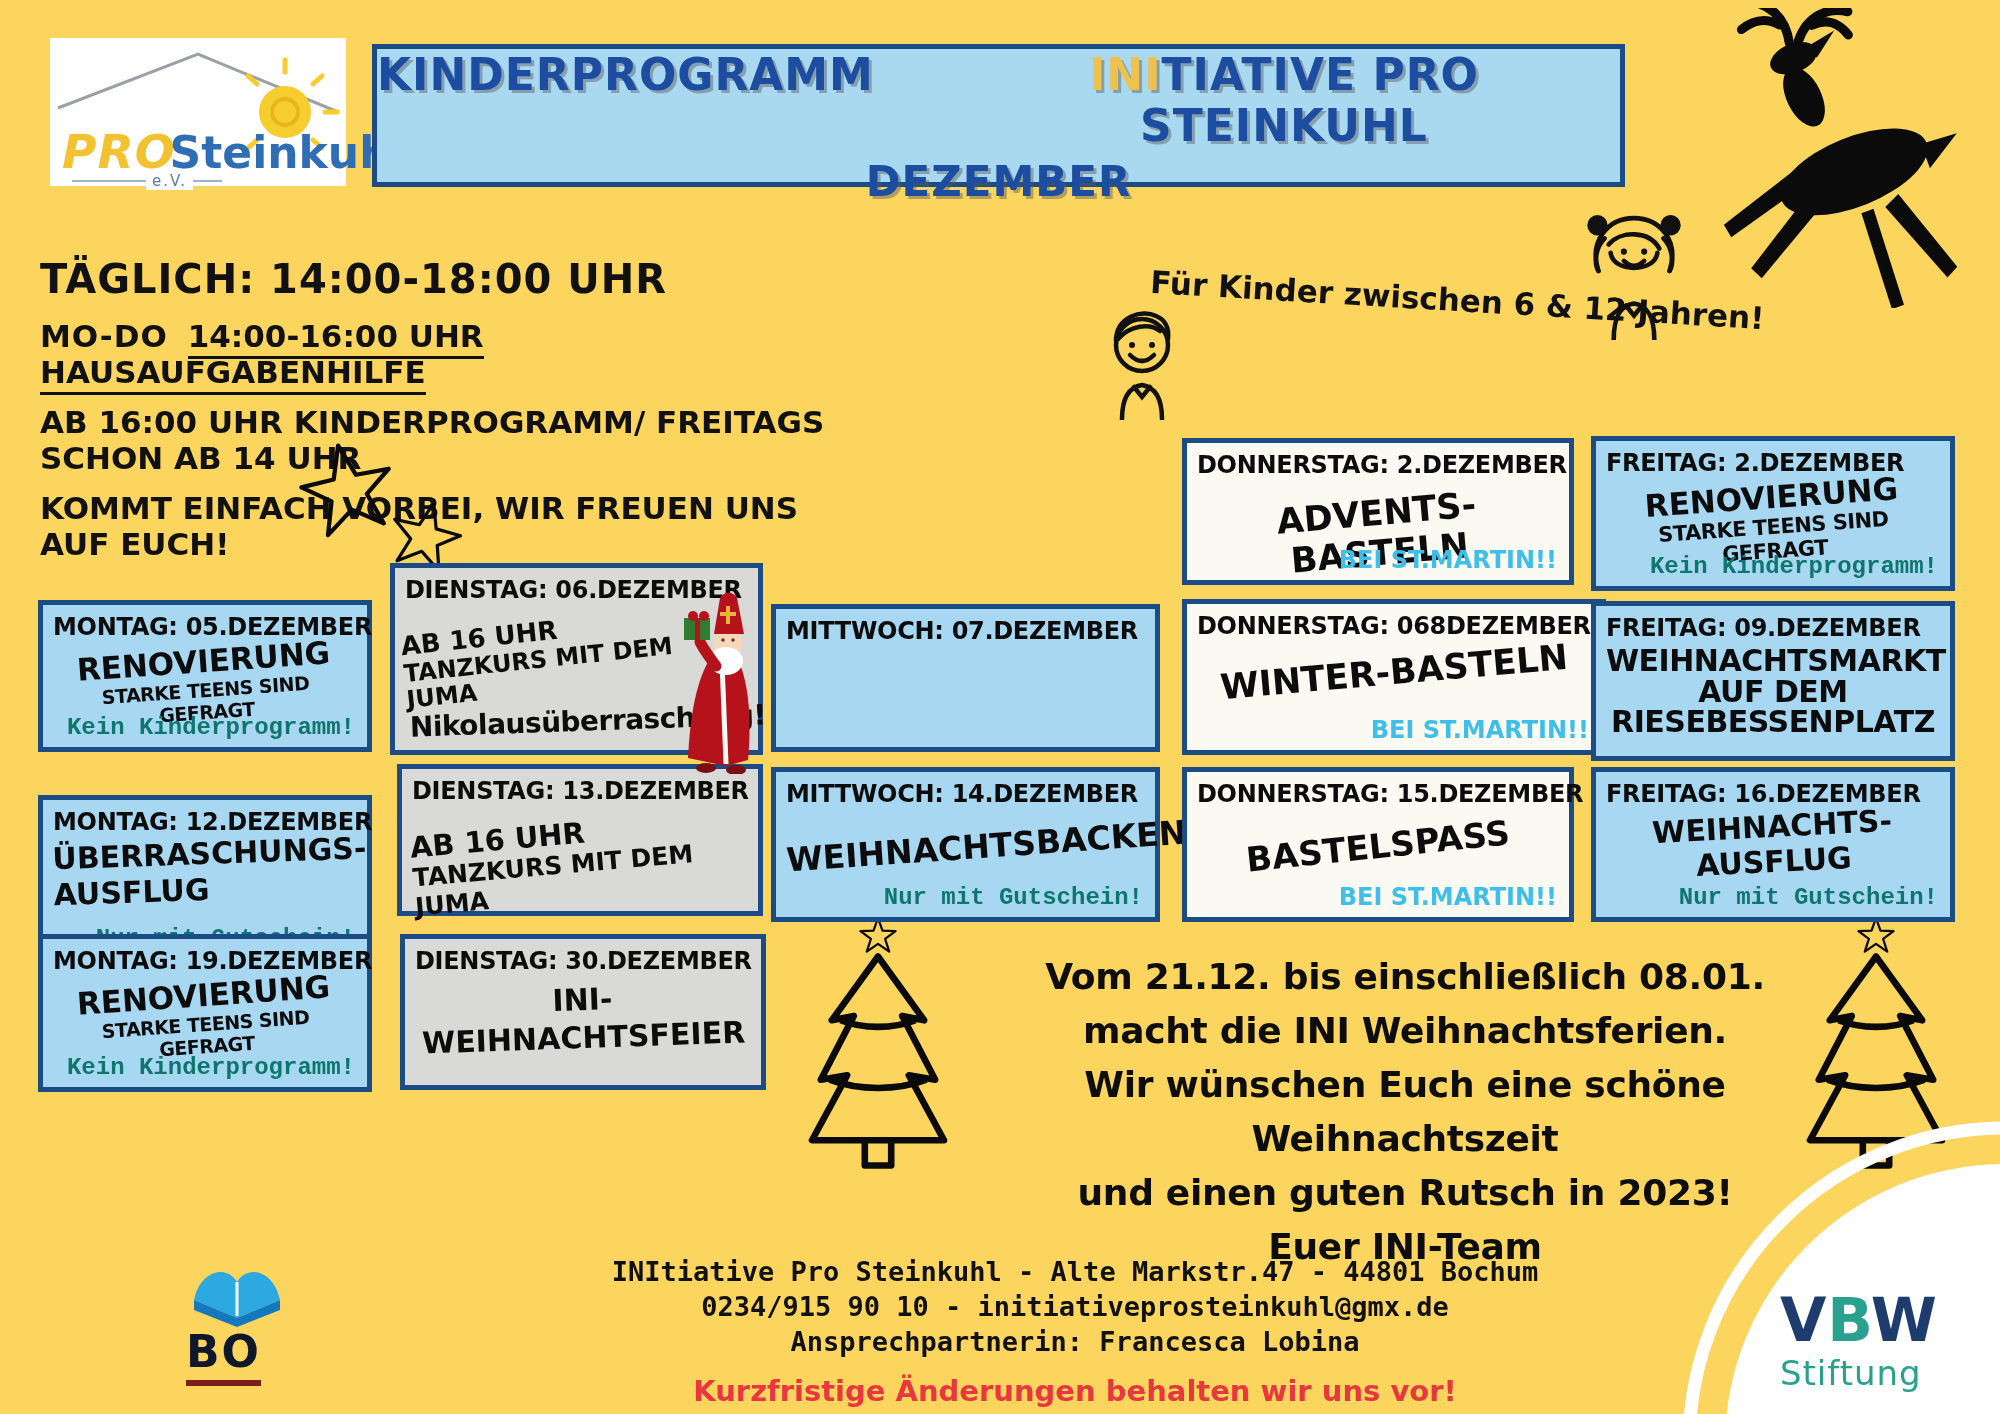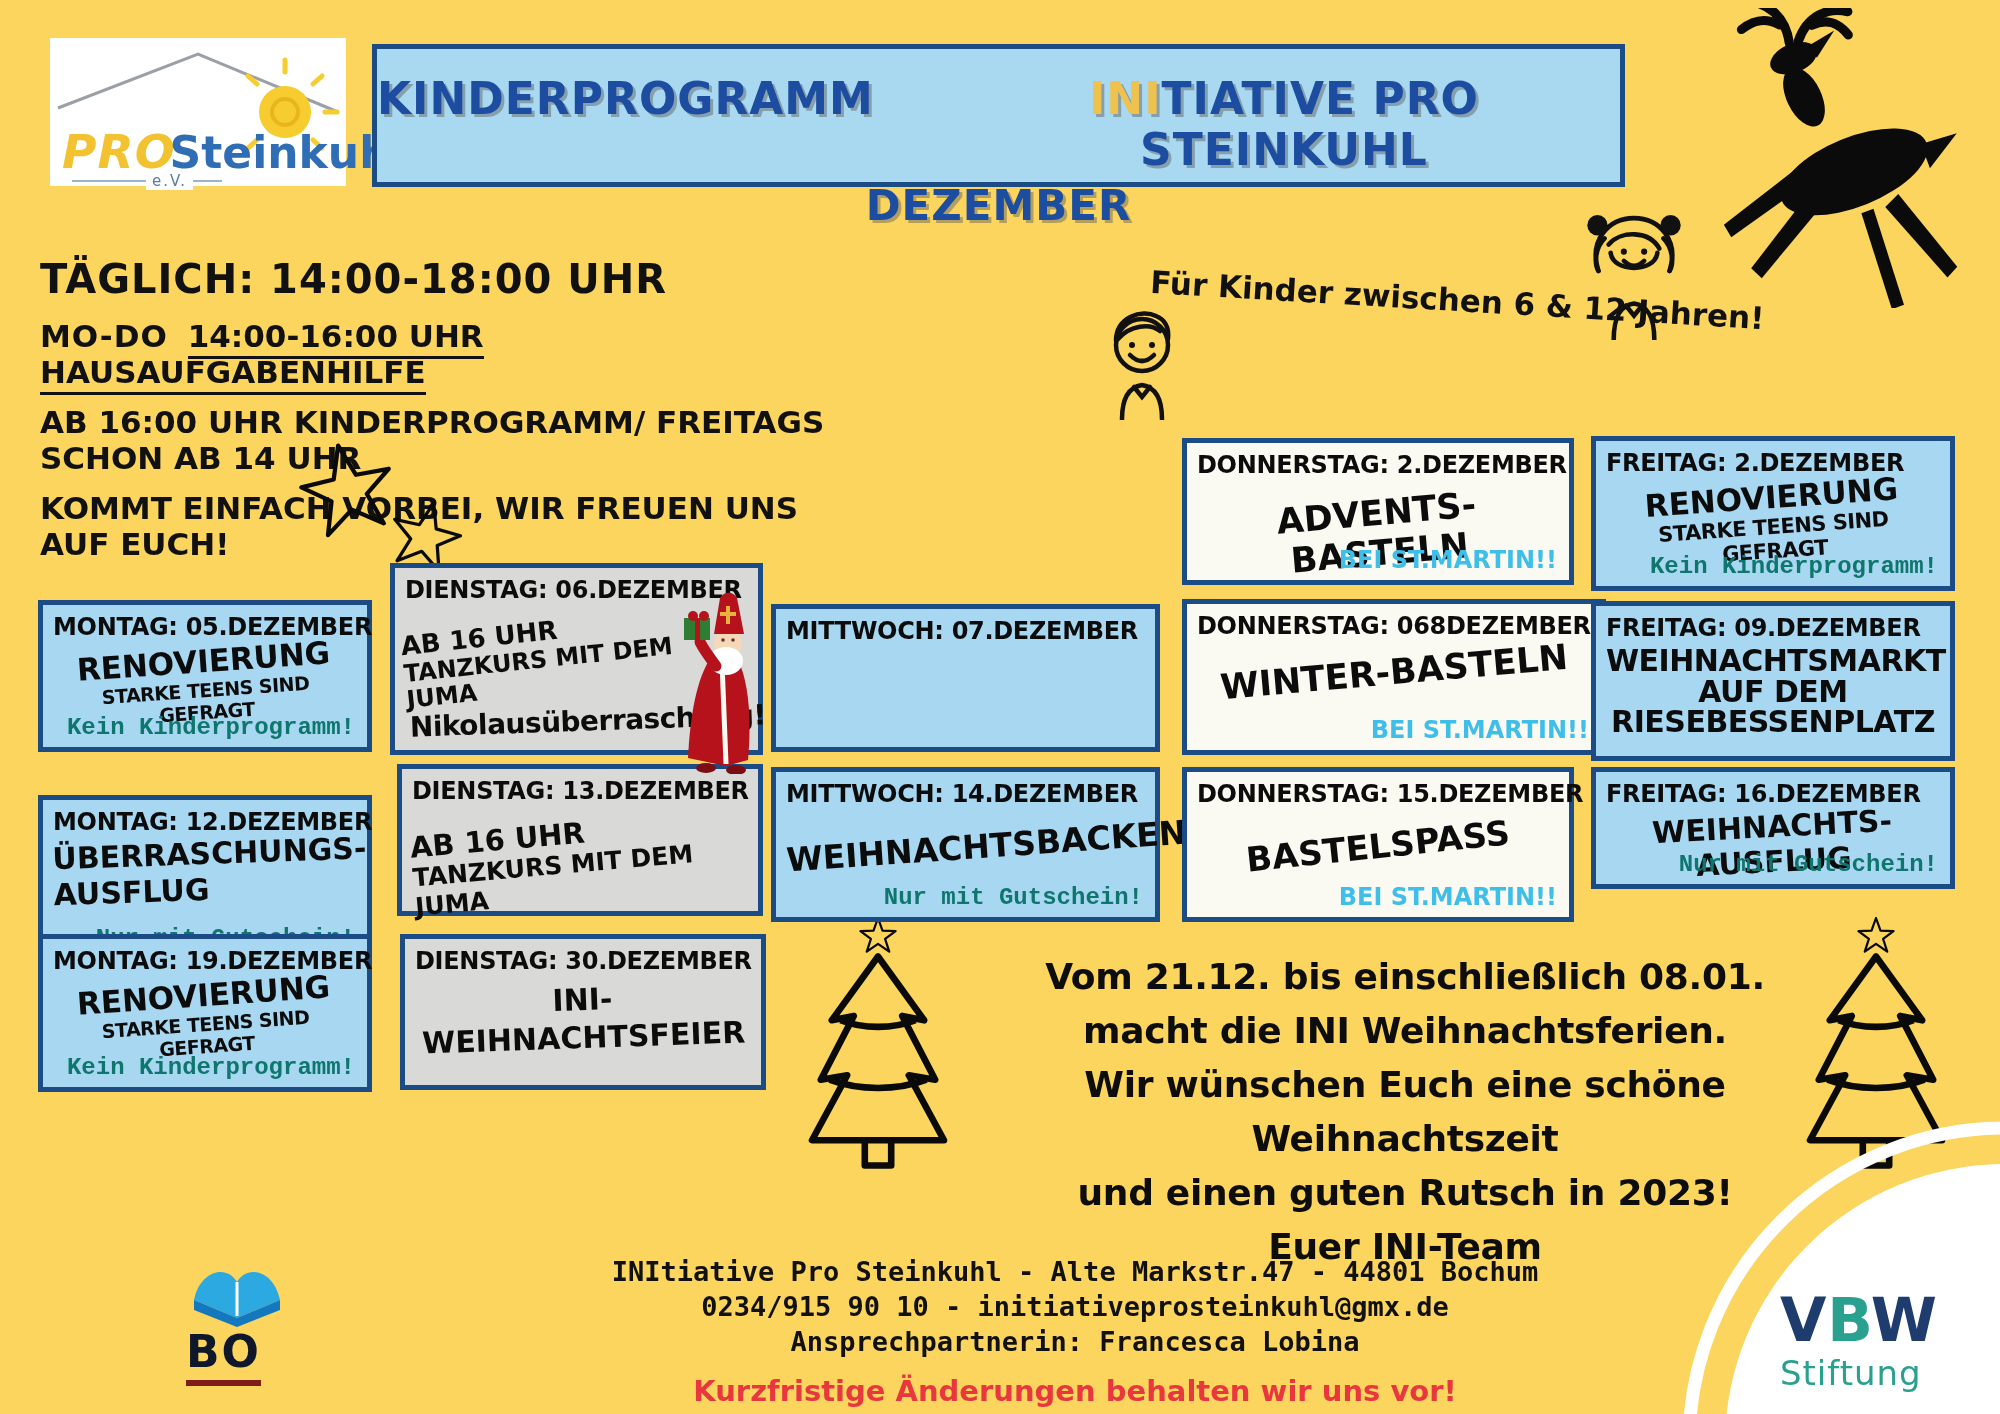--- a/index.html
+++ b/index.html
@@ -9,21 +9,21 @@
   }
   
   .logo-box{position:absolute;left:50px;top:38px;width:296px;height:148px;background:#fff;}
   .logo-line{position:absolute;left:12px;top:86px;white-space:nowrap;}
   .logo-pro{font-size:47px;font-weight:800;font-style:italic;color:#F2C230;letter-spacing:1px;}
   .logo-stein{font-size:44px;font-weight:700;color:#2F6DB5;margin-left:-6px;}
   .logo-ev{position:absolute;left:96px;top:134px;font-size:15px;color:#5b7fa6;letter-spacing:2px;}
   .logo-rule{position:absolute;left:22px;top:142px;width:150px;border-top:2px solid #9db3c9;}
   
   .banner{position:absolute;left:372px;top:44px;width:1253px;height:143px;background:#A9D8F1;
-    border:5px solid #1B4C85;box-sizing:border-box;text-align:center;padding-top:24px;}
+    border:5px solid #1B4C85;box-sizing:border-box;text-align:center;padding-top:0;}
   .banner .row1{display:flex;justify-content:center;gap:74px;
     font-size:44px;font-weight:800;color:#1C4DA0;letter-spacing:1px;
     text-shadow:3px 3px 0 rgba(90,90,90,0.45);}
   .banner .row2{font-size:42px;font-weight:800;color:#1C4DA0;letter-spacing:1px;margin-top:6px;
     text-shadow:3px 3px 0 rgba(90,90,90,0.45);}
   .ini-yellow{color:#EFC14D;}
   
   .info{position:absolute;left:40px;top:256px;width:800px;}
   .info .i1{font-size:40px;font-weight:600;letter-spacing:1px;margin-bottom:16px;}
   .info .i2{font-size:31px;margin-bottom:14px;}
@@ -278,21 +278,21 @@
   </div>
 
   <div class="card white" id="c10" style="left:1182px;top:767px;width:392px;height:155px;">
     <div class="ctitle">DONNERSTAG: 15.DEZEMBER</div>
     <div class="cbody">
         <span class="l1">BASTELSPASS</span>
       </div>
     <div class="note cyan">BEI ST.MARTIN!!</div>
   </div>
 
-  <div class="card blue" id="c11" style="left:1591px;top:767px;width:364px;height:122px;">
+  <div class="card blue" id="c11" style="left:1591px;top:767px;width:364px;height:155px;">
     <div class="ctitle">FREITAG: 16.DEZEMBER</div>
     <div class="cbody">
         <span class="l1">WEIHNACHTS-</span>
         <span class="l2">AUSFLUG</span>
       </div>
     <div class="note red">Nur mit Gutschein!</div>
   </div>
 
   <div class="card blue" id="c12" style="left:38px;top:934px;width:334px;height:158px;">
     <div class="ctitle">MONTAG: 19.DEZEMBER</div>

